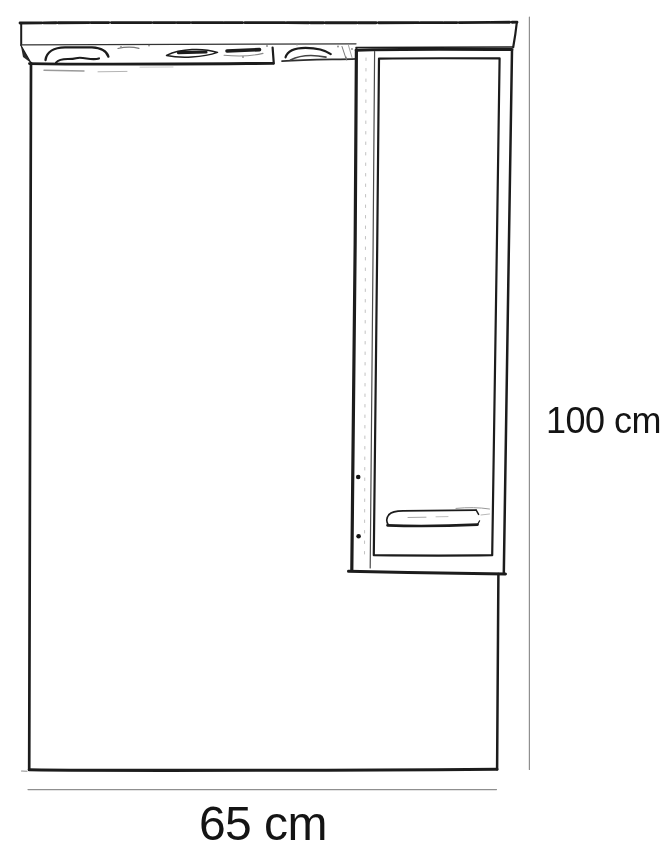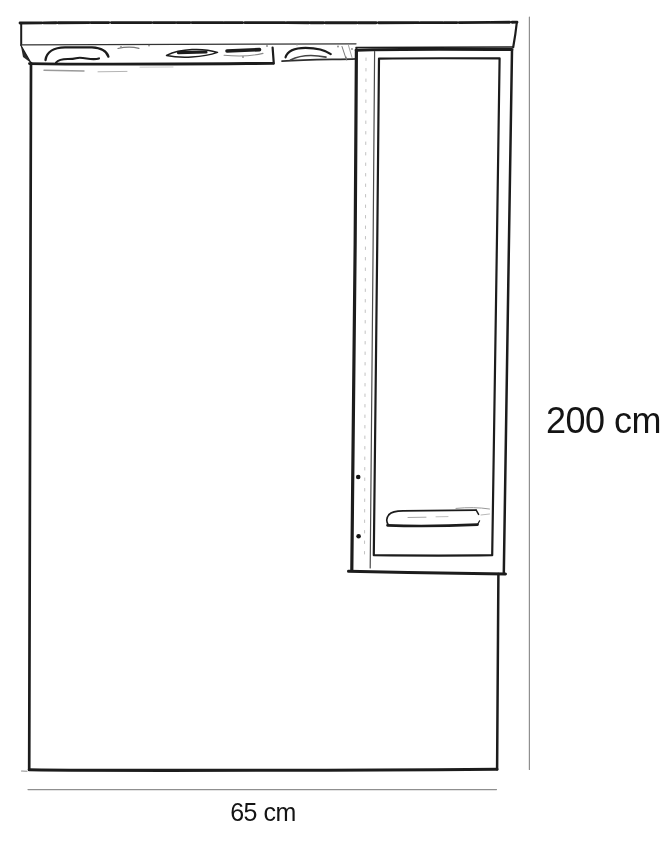--- a/index.html
+++ b/index.html
@@ -34,21 +34,21 @@
     left: 546px;
     top: 403px;
     font-size: 36px;
     letter-spacing: -0.5px;
   }
   .dim-label-width {
     left: 28px;
     top: 800px;
     width: 470px;
     text-align: center;
-    font-size: 25px;
+    font-size: 48px;
     letter-spacing: -0.5px;
   }
 </style>
 </head>
 <body>
 
 <div class="canvas">
 
   <svg class="sketch-svg" viewBox="0 0 670 850" xmlns="http://www.w3.org/2000/svg" fill="none" stroke-linecap="round" stroke-linejoin="round">
 
@@ -126,17 +126,17 @@
       <path d="M408,517.5 L426,517.2" stroke-width="1" stroke="#a8a8a8"></path>
       <path d="M436,516.8 L448,516.6" stroke-width="0.9" stroke="#b8b8b8"></path>
     </g>
 
     <g stroke="#8f8f8f">
       <path d="M529.4,17 L529.4,769.5" stroke-width="1.2"></path>
       <path d="M28,789.6 L496.5,789.6" stroke-width="1.2"></path>
     </g>
   </svg>
 
-  <div class="dim-label dim-label-height">200 cm</div>
+  <div class="dim-label dim-label-height">100 cm</div>
 
   <div class="dim-label dim-label-width">65 cm</div>
 
 </div>
 
 </body></html>

